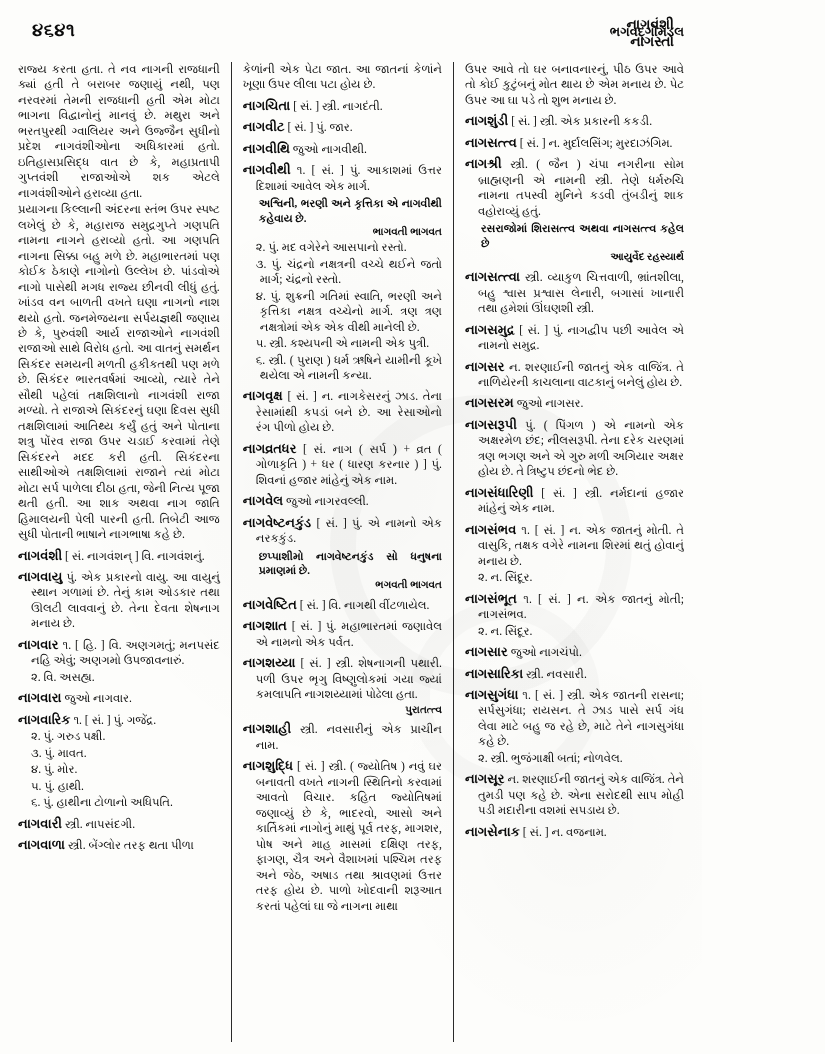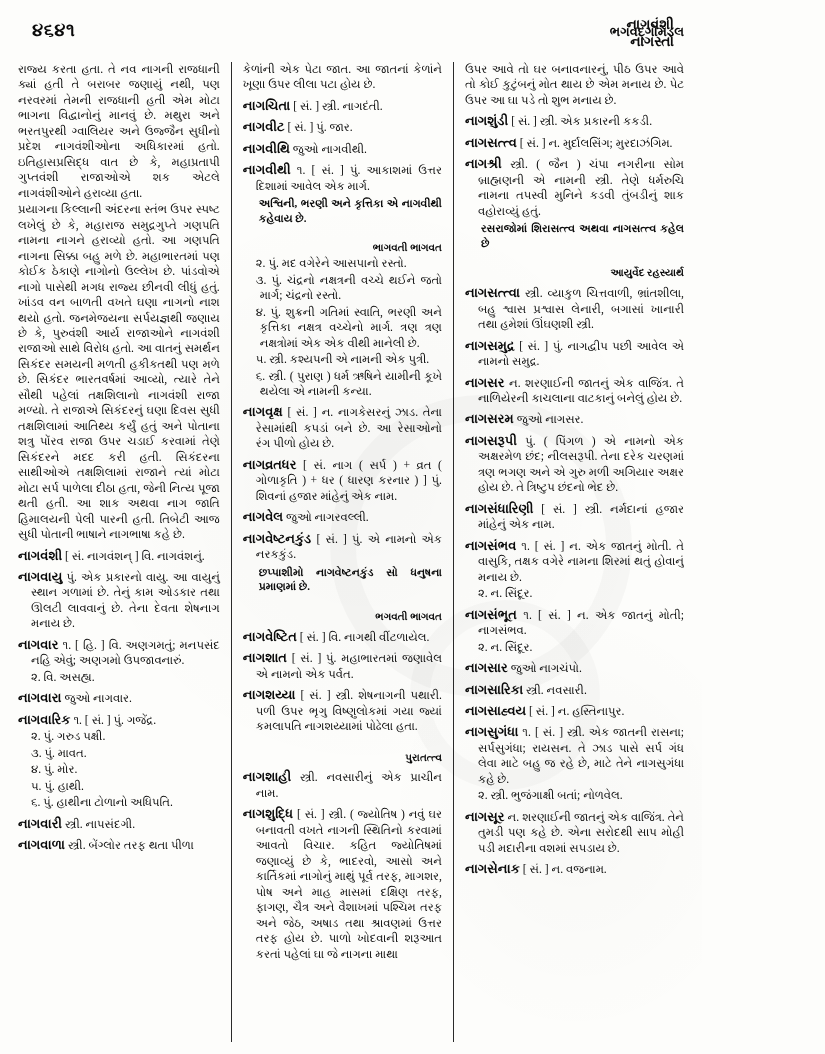--- a/index.html
+++ b/index.html
@@ -101,21 +101,21 @@
     padding-left:16px;
     font-size:10.9px;
     margin-top:2px;
     font-weight:bold;
   }
   .quote .qtext{font-weight:bold;}
   .cite{
     text-align:right;
     font-size:10.4px;
     font-weight:bold;
-    margin-top:16px;
+    margin-top:0px;
   }
   .grammar{font-weight:normal;}
 </style>
 </head>
 <body>
 
 <div class="page">
 
   <div class="watermark"></div>
   <div class="watermark2"></div>
@@ -185,21 +185,20 @@
         <div class="entry"><span class="hw">નાગસર</span> <span class="grammar">ન. શરણાઈની જાતનું એક વાજિંત્ર. તે નાળિયેરની કાચલાના વાટકાનું બનેલું હોય છે.</span></div>
         <div class="entry"><span class="hw">નાગસરમ</span> <span class="grammar">જુઓ નાગસર.</span></div>
         <div class="entry"><span class="hw">નાગસરૂપી</span> <span class="grammar">પું. ( પિંગળ ) એ નામનો એક અક્ષરમેળ છંદ; નીલસરૂપી. તેના દરેક ચરણમાં ત્રણ ભગણ અને એ ગુરુ મળી અગિયાર અક્ષર હોય છે. તે ત્રિષ્ટુપ છંદનો ભેદ છે.</span></div>
         <div class="entry"><span class="hw">નાગસંધારિણી</span> <span class="grammar">[ સં. ] સ્ત્રી. નર્મદાનાં હજાર માંહેનું એક નામ.</span></div>
         <div class="entry"><span class="hw">નાગસંભવ</span> <span class="grammar">૧. [ સં. ] ન. એક જાતનું મોતી. તે વાસુકિ, તક્ષક વગેરે નામના શિરમાં થતું હોવાનું મનાય છે.</span></div>
         <div class="sense num">૨. ન. સિંદૂર.</div>
         <div class="entry"><span class="hw">નાગસંભૂત</span> <span class="grammar">૧. [ સં. ] ન. એક જાતનું મોતી; નાગસંભવ.</span></div>
         <div class="sense num">૨. ન. સિંદૂર.</div>
         <div class="entry"><span class="hw">નાગસાર</span> <span class="grammar">જુઓ નાગચંપો.</span></div>
         <div class="entry"><span class="hw">નાગસારિકા</span> <span class="grammar">સ્ત્રી. નવસારી.</span></div>
-        <div class="entry"><span class="hw">નાગસાહ્વય</span> <span class="grammar">[ સં. ] ન. હસ્તિનાપુર.</span></div>
         <div class="entry"><span class="hw">નાગસુગંધા</span> <span class="grammar">૧. [ સં. ] સ્ત્રી. એક જાતની રાસના; સર્પસુગંધા; રાયસન. તે ઝાડ પાસે સર્પ ગંધ લેવા માટે બહુ જ રહે છે, માટે તેને નાગસુગંધા કહે છે.</span></div>
         <div class="sense num">૨. સ્ત્રી. ભુજંગાક્ષી બતાં; નોળવેલ.</div>
         <div class="entry"><span class="hw">નાગસૂર</span> <span class="grammar">ન. શરણાઈની જાતનું એક વાજિંત્ર. તેને તુમડી પણ કહે છે. એના સરોદથી સાપ મોહી પડી મદારીના વશમાં સપડાય છે.</span></div>
         <div class="entry"><span class="hw">નાગસેનાક</span> <span class="grammar">[ સં. ] ન. વજનામ.</span></div>
       </div>
   </div>
 
 </div>
 
 </body></html>

